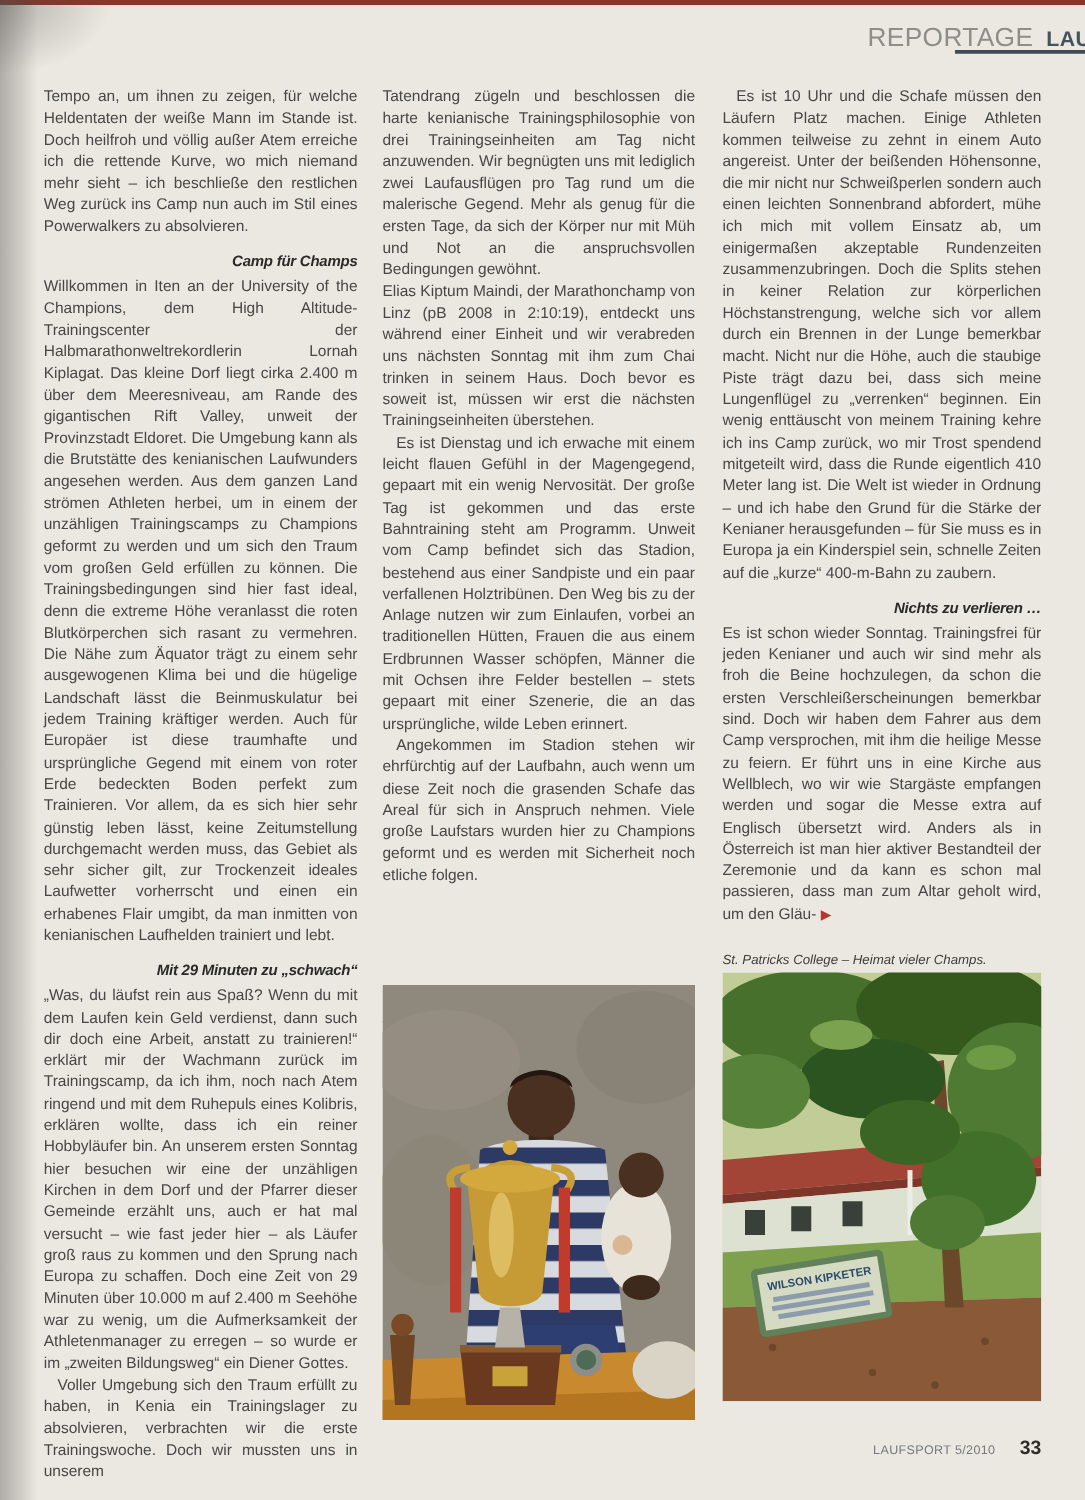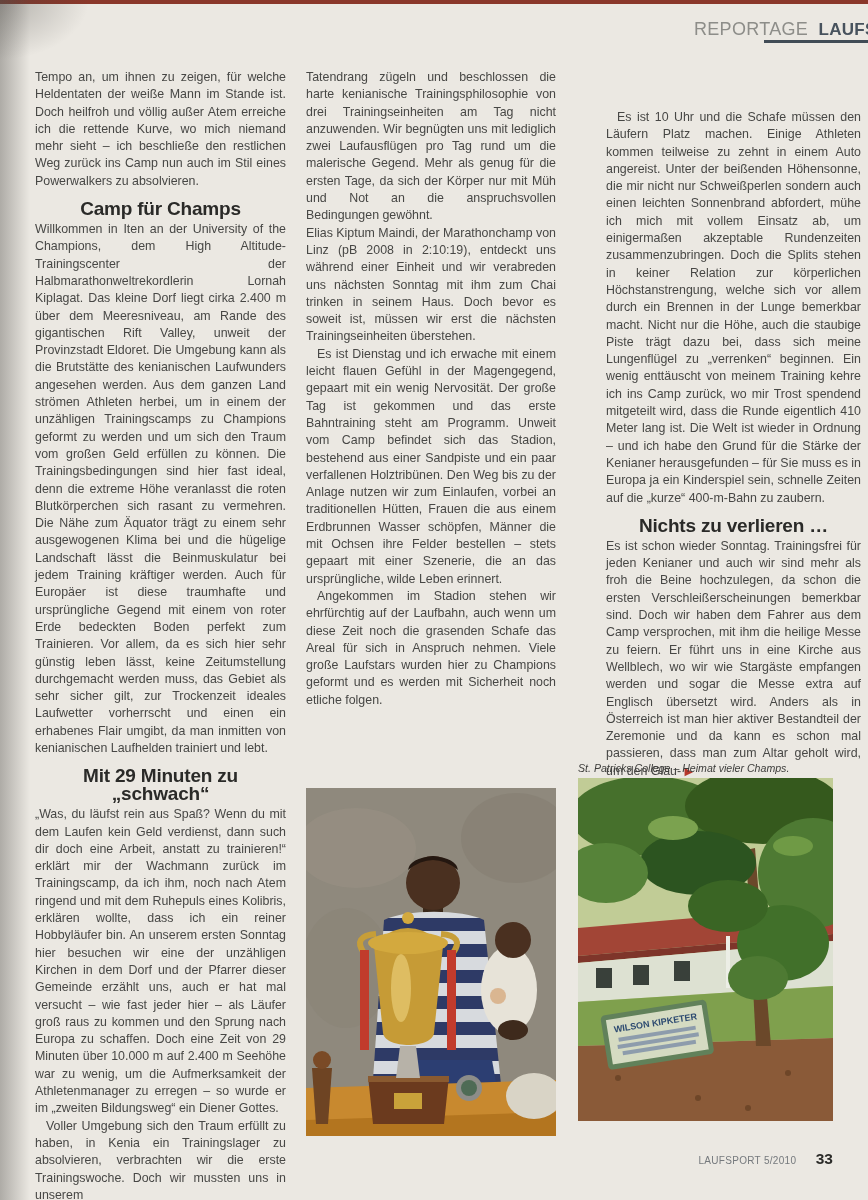--- a/index.html
+++ b/index.html
@@ -9,34 +9,34 @@
     font-family:"Liberation Sans",sans-serif;color:#474745;
   }
   .scan-top-line{position:absolute;top:0;left:0;width:868px;height:4px;background:#8a372a;}
   .scan-edge-left{position:absolute;top:0;left:0;width:30px;height:1200px;
     background:linear-gradient(to right,rgba(90,88,84,.42),rgba(90,88,84,0));}
   .scan-corner{position:absolute;top:0;left:0;width:90px;height:60px;
     background:radial-gradient(ellipse at top left,rgba(70,68,64,.35),rgba(70,68,64,0) 70%);}
 
   
   .header{position:absolute;top:19px;left:694px;white-space:nowrap;}
-  .header .section{font-size:18px;color:#8d8d89;letter-spacing:.3px;margin-top:20px;}
+  .header .section{font-size:21px;color:#8d8d89;letter-spacing:.3px;margin-top:20px;}
   .header .mag{font-size:17px;font-weight:bold;color:#47525d;letter-spacing:.3px;margin-left:6px;}
   .header-rule{position:absolute;top:40px;left:764px;width:104px;height:3px;background:#414c56;}
 
   
   .col{position:absolute;top:69px;font-size:12.4px;line-height:17.3px;
        text-align:justify;hyphens:auto;-webkit-hyphens:auto;}
   .col p{margin:0;}
   .col p.indent{text-indent:11px;}
-  .col h3{margin:10px 0 3px 0;font-size:19px;line-height:18px;color:#2a2a28;
-          font-weight:700;letter-spacing:-.2px;text-align:center;}
+  .col h3{margin:10px 0 3px 0;font-size:12px;line-height:18px;color:#2a2a28;
+          font-weight:700;letter-spacing:-.2px;text-align:right;font-style:italic;}
   .col-1{left:35px;width:251px;}
   .col-2{left:306px;width:250px;}
-  .col-3{left:606px;width:255px;margin-top:40px;}
+  .col-3{left:578px;width:255px;}
   .arrow{color:#b5372a;font-size:11px;letter-spacing:0;}
 
   
   .caption{position:absolute;font-style:italic;font-size:10.6px;line-height:15px;
            color:#3c3c3a;white-space:pre-line;}
   .caption-left{left:306px;top:793px;width:250px;}
   .caption-right{left:578px;top:761px;width:255px;}
   .photo{position:absolute;display:block;}
   .photo-left{left:306px;top:788px;}
   .photo-right{left:578px;top:778px;}

